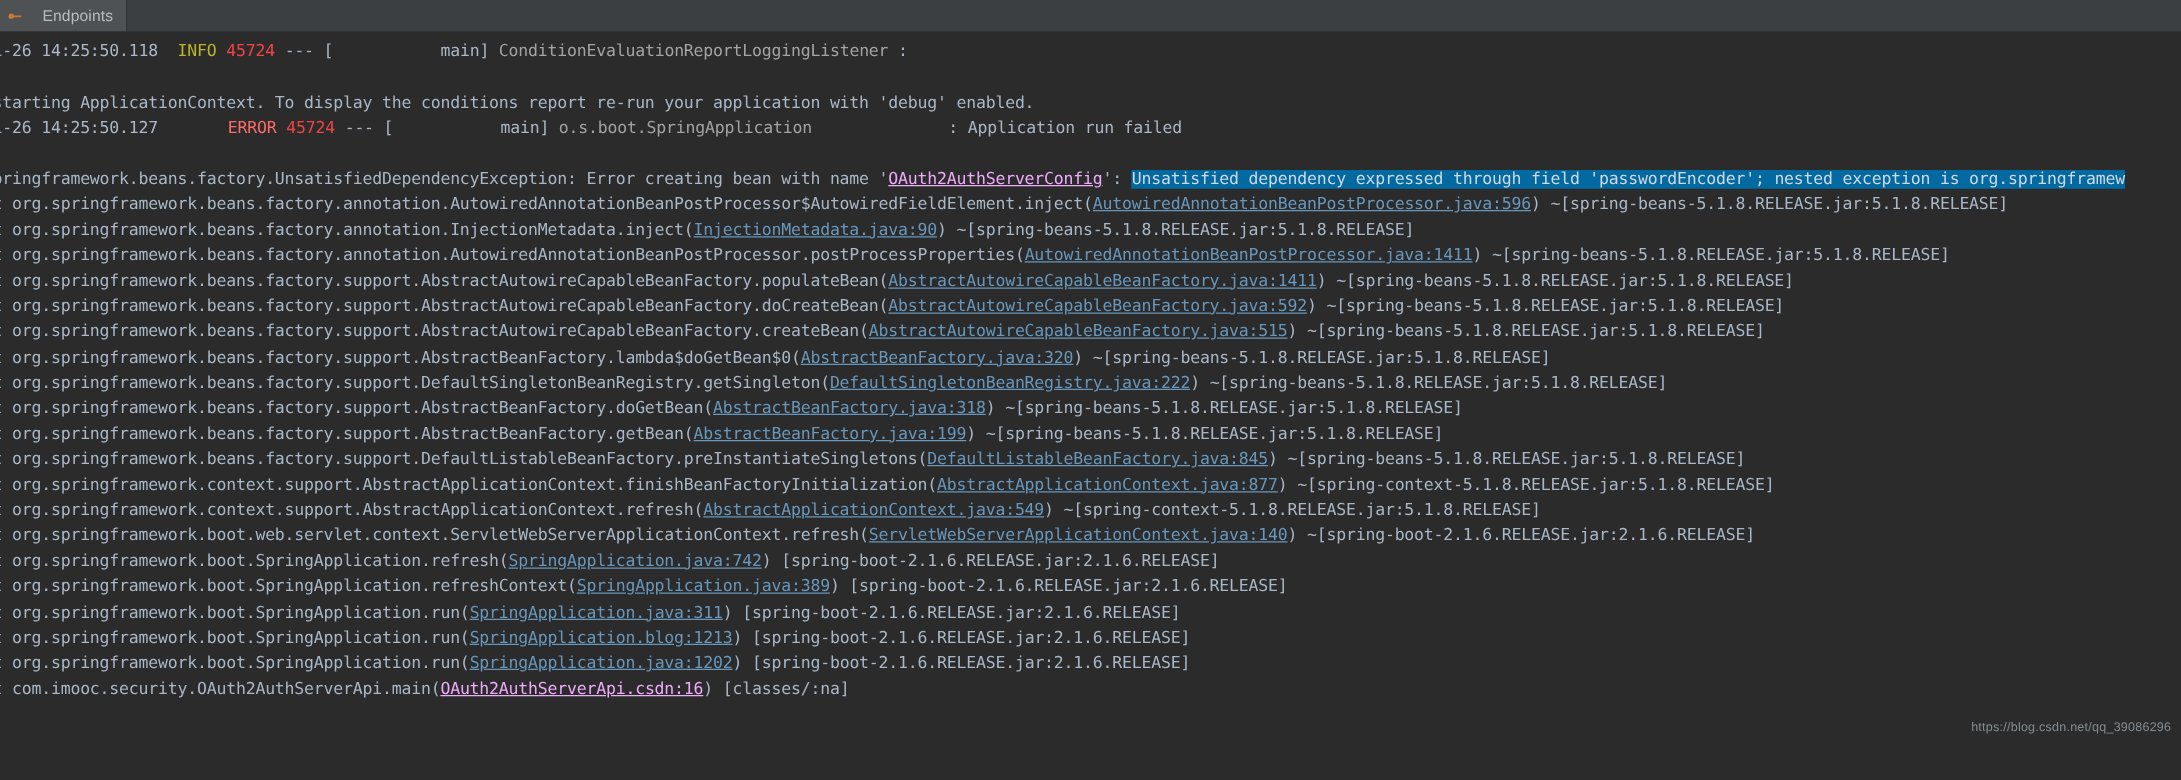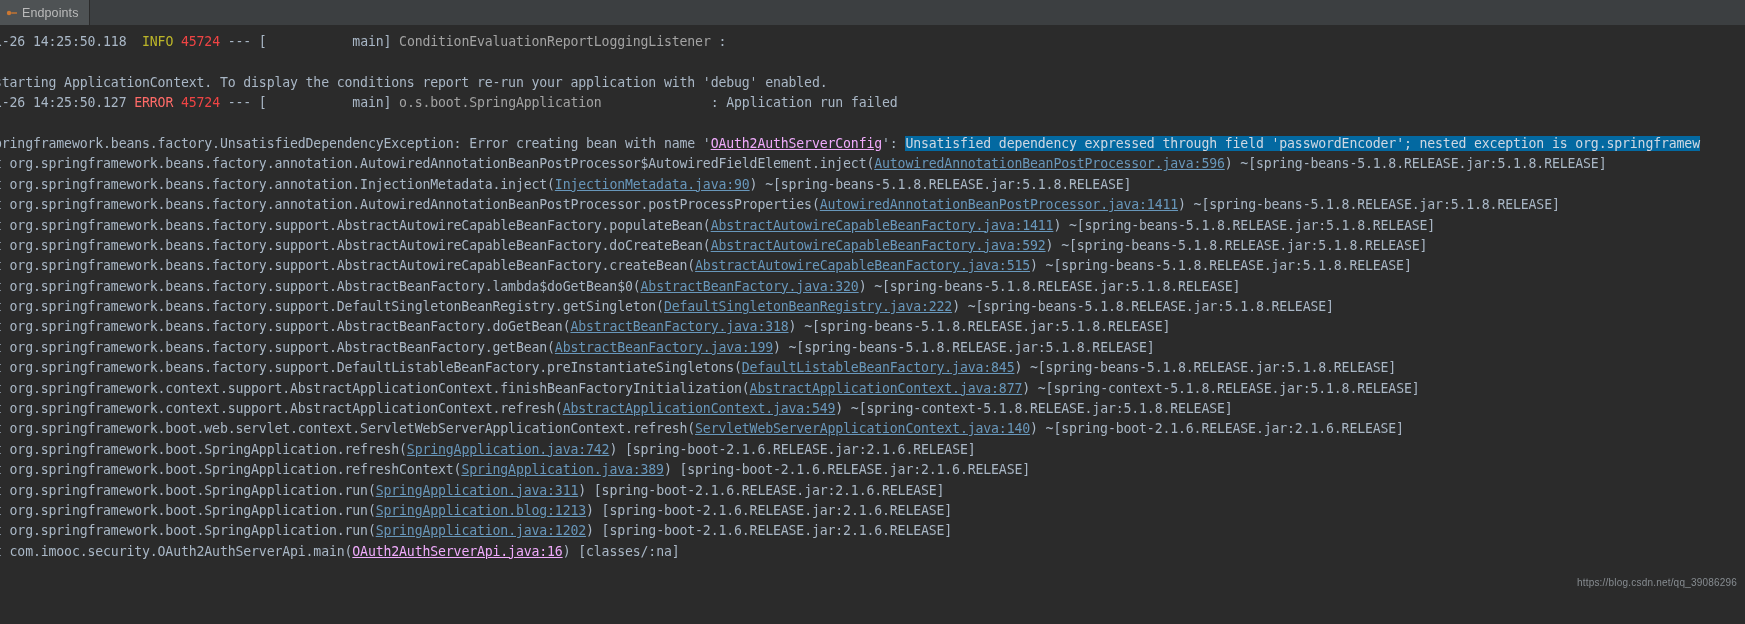--- a/index.html
+++ b/index.html
@@ -18,21 +18,21 @@
     height: 26px;
     background: #3c3f41;
     border-bottom: 1px solid #2b2b2b;
     display: flex;
     align-items: stretch;
     position: relative;
   }
   #tabstrip .tab {
     display: flex;
     align-items: center;
-    gap: 4px;
+    gap: 16px;
     padding: 0 10px 0 6px;
     background: #4e5254;
     border-right: 1px solid #2b2b2b;
     color: #bbbbbb;
     font-family: "Liberation Sans", sans-serif;
     font-size: 12.5px;
     letter-spacing: 0.1px;
     cursor: default;
     max-width: 180px;
   }
@@ -57,21 +57,21 @@
     line-height: 20.4px;
     white-space: pre;
     font-size: 13.2px;
     color: #a9b7c6;
     padding-left: 0px;
     margin-left: -6px;
     letter-spacing: -0.15px;
   }
   .t-gray   { color: #a9b7c6; }
   .t-info   { color: #bbb529; }
-  .t-error  { color: #ff6b68; }
+  .t-error  { color: #ff6b68; margin-left: 48px; }
   .t-pid    { color: #ef4444; }
   .t-class  { color: #a3a3a3; }
   .t-link   { color: #f0abfc; text-decoration: underline; }
   .t-linkd  { color: #6897bb; text-decoration: underline; }
   .t-hl     {
     background: #0369a1;
     color: #cfd8e3;
   }
 
   
@@ -123,16 +123,16 @@
       <div class="line"><span class="t-gray">t org.springframework.beans.factory.support.AbstractBeanFactory.getBean(</span><span class="t-linkd">AbstractBeanFactory.java:199</span><span class="t-gray">) ~[spring-beans-5.1.8.RELEASE.jar:5.1.8.RELEASE]</span></div>
       <div class="line"><span class="t-gray">t org.springframework.beans.factory.support.DefaultListableBeanFactory.preInstantiateSingletons(</span><span class="t-linkd">DefaultListableBeanFactory.java:845</span><span class="t-gray">) ~[spring-beans-5.1.8.RELEASE.jar:5.1.8.RELEASE]</span></div>
       <div class="line"><span class="t-gray">t org.springframework.context.support.AbstractApplicationContext.finishBeanFactoryInitialization(</span><span class="t-linkd">AbstractApplicationContext.java:877</span><span class="t-gray">) ~[spring-context-5.1.8.RELEASE.jar:5.1.8.RELEASE]</span></div>
       <div class="line"><span class="t-gray">t org.springframework.context.support.AbstractApplicationContext.refresh(</span><span class="t-linkd">AbstractApplicationContext.java:549</span><span class="t-gray">) ~[spring-context-5.1.8.RELEASE.jar:5.1.8.RELEASE]</span></div>
       <div class="line"><span class="t-gray">t org.springframework.boot.web.servlet.context.ServletWebServerApplicationContext.refresh(</span><span class="t-linkd">ServletWebServerApplicationContext.java:140</span><span class="t-gray">) ~[spring-boot-2.1.6.RELEASE.jar:2.1.6.RELEASE]</span></div>
       <div class="line"><span class="t-gray">t org.springframework.boot.SpringApplication.refresh(</span><span class="t-linkd">SpringApplication.java:742</span><span class="t-gray">) [spring-boot-2.1.6.RELEASE.jar:2.1.6.RELEASE]</span></div>
       <div class="line"><span class="t-gray">t org.springframework.boot.SpringApplication.refreshContext(</span><span class="t-linkd">SpringApplication.java:389</span><span class="t-gray">) [spring-boot-2.1.6.RELEASE.jar:2.1.6.RELEASE]</span></div>
       <div class="line"><span class="t-gray">t org.springframework.boot.SpringApplication.run(</span><span class="t-linkd">SpringApplication.java:311</span><span class="t-gray">) [spring-boot-2.1.6.RELEASE.jar:2.1.6.RELEASE]</span></div>
       <div class="line"><span class="t-gray">t org.springframework.boot.SpringApplication.run(</span><span class="t-linkd">SpringApplication.blog:1213</span><span class="t-gray">) [spring-boot-2.1.6.RELEASE.jar:2.1.6.RELEASE]</span></div>
       <div class="line"><span class="t-gray">t org.springframework.boot.SpringApplication.run(</span><span class="t-linkd">SpringApplication.java:1202</span><span class="t-gray">) [spring-boot-2.1.6.RELEASE.jar:2.1.6.RELEASE]</span></div>
-      <div class="line"><span class="t-gray">t com.imooc.security.OAuth2AuthServerApi.main(</span><span class="t-link">OAuth2AuthServerApi.java:16</span><span class="t-gray">) [classes/:na]</span></div>
+      <div class="line"><span class="t-gray">t com.imooc.security.OAuth2AuthServerApi.main(</span><span class="t-link">OAuth2AuthServerApi.csdn:16</span><span class="t-gray">) [classes/:na]</span></div>
     </div>
   <div id="watermark">https://blog.csdn.net/qq_39086296</div>
 </div>
 
 </body></html>

